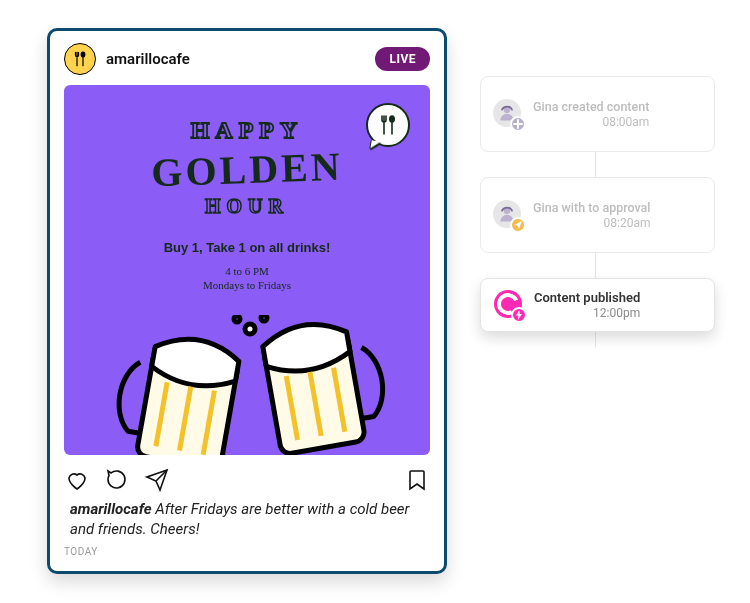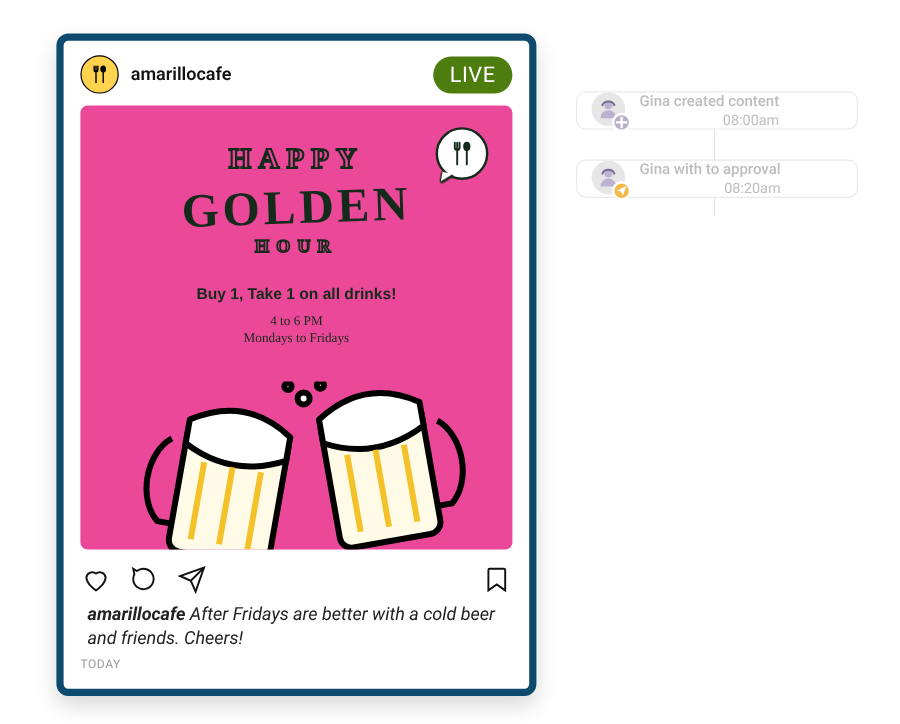--- a/index.html
+++ b/index.html
@@ -16,54 +16,54 @@
     inset: 0;
   }
 
   
   .post-card {
     position: absolute;
     left: 47px;
     top: 28px;
     width: 400px;
     background: #fff;
-    border: 6px solid #0c4a6e;
+    border: 3px solid #0c4a6e;
     border-radius: 10px;
     box-shadow: 0 8px 18px rgba(0,0,0,0.15);
     overflow: hidden;
   }
   .post-header {
     display: flex;
     align-items: center;
     padding: 12px 14px 10px;
     gap: 10px;
   }
   .avatar {
     width: 32px; height: 32px; border-radius: 50%;
     background: #ffd34d;
     border: 1.5px solid #000;
     position: relative;
     display: flex; align-items: center; justify-content: center;
   }
   .avatar svg { width: 18px; height: 18px; }
   .username { font-weight: 600; font-size: 15px; color: #111; flex: 1; }
   .live-badge {
-    background: #4d7c0f;
+    background: #701a75;
     color: #fff;
-    font-weight: 400;
-    font-size: 18px;
+    font-weight: 700;
+    font-size: 12px;
     letter-spacing: 0.5px;
     padding: 5px 14px;
     border-radius: 999px;
   }
 
   
   .post-image {
     margin: 0 14px;
-    background: #ec4899;
+    background: #8b5cf6;
     border-radius: 6px;
     position: relative;
     overflow: hidden;
     height: 370px;
   }
   .flyer-logo {
     position: absolute;
     top: 18px; right: 20px;
     width: 44px; height: 44px;
     border-radius: 50%;
@@ -100,21 +100,21 @@
   }
   .flyer-golden {
     font-size: 40px;
     letter-spacing: 3px;
     font-weight: 800;
     margin-top: 2px;
     color: #142a1a;
     transform: rotate(-2deg);
   }
   .flyer-hour {
-    font-size: 15px;
+    font-size: 20px;
     letter-spacing: 6px;
     font-weight: 600;
     color: transparent;
     -webkit-text-stroke: 1.5px #142a1a;
     margin-top: 2px;
   }
   .flyer-promo {
     font-family: -apple-system, sans-serif;
     font-size: 13px;
     font-weight: 600;
@@ -182,21 +182,21 @@
   }
   .event {
     position: relative;
     z-index: 1;
     display: flex;
     align-items: center;
     gap: 10px;
     background: #fff;
     border: 1px solid #eaeaea;
     border-radius: 8px;
-    padding: 0 12px;
+    padding: 22px 12px;
     margin-bottom: 25px;
   }
   .event.muted .event-title,
   .event.muted .event-time { color: #bdbdbd; }
   .event-avatar {
     width: 30px; height: 30px;
     position: relative;
     flex-shrink: 0;
   }
   .event-avatar .base {
@@ -389,16 +389,30 @@
               <svg viewBox="0 0 10 10">
                 <path d="M1 5 9 1 6 9 4.5 5.5z" fill="#fff"></path>
               </svg>
             </div>
           </div>
           <div>
             <div class="event-title">Gina with to approval</div>
      <div class="event-time">08:20am</div>
           </div>
         </div>
+        <div class="event active">
+          <div class="event-avatar">
+            <div class="c-avatar "></div>
+      <div class="badge" style="background:#ff29b4">
+              <svg viewBox="0 0 10 10">
+                <path d="M5.5 0 2 5.5h2.5L3.8 10 8 4H5.5z" fill="#fff"></path>
+              </svg>
+            </div>
+          </div>
+          <div>
+            <div class="event-title">Content published</div>
+     <div class="event-time">12:00pm</div>
+          </div>
+        </div>
       </div>
   </div>
 
 </div>
 
 </body></html>

